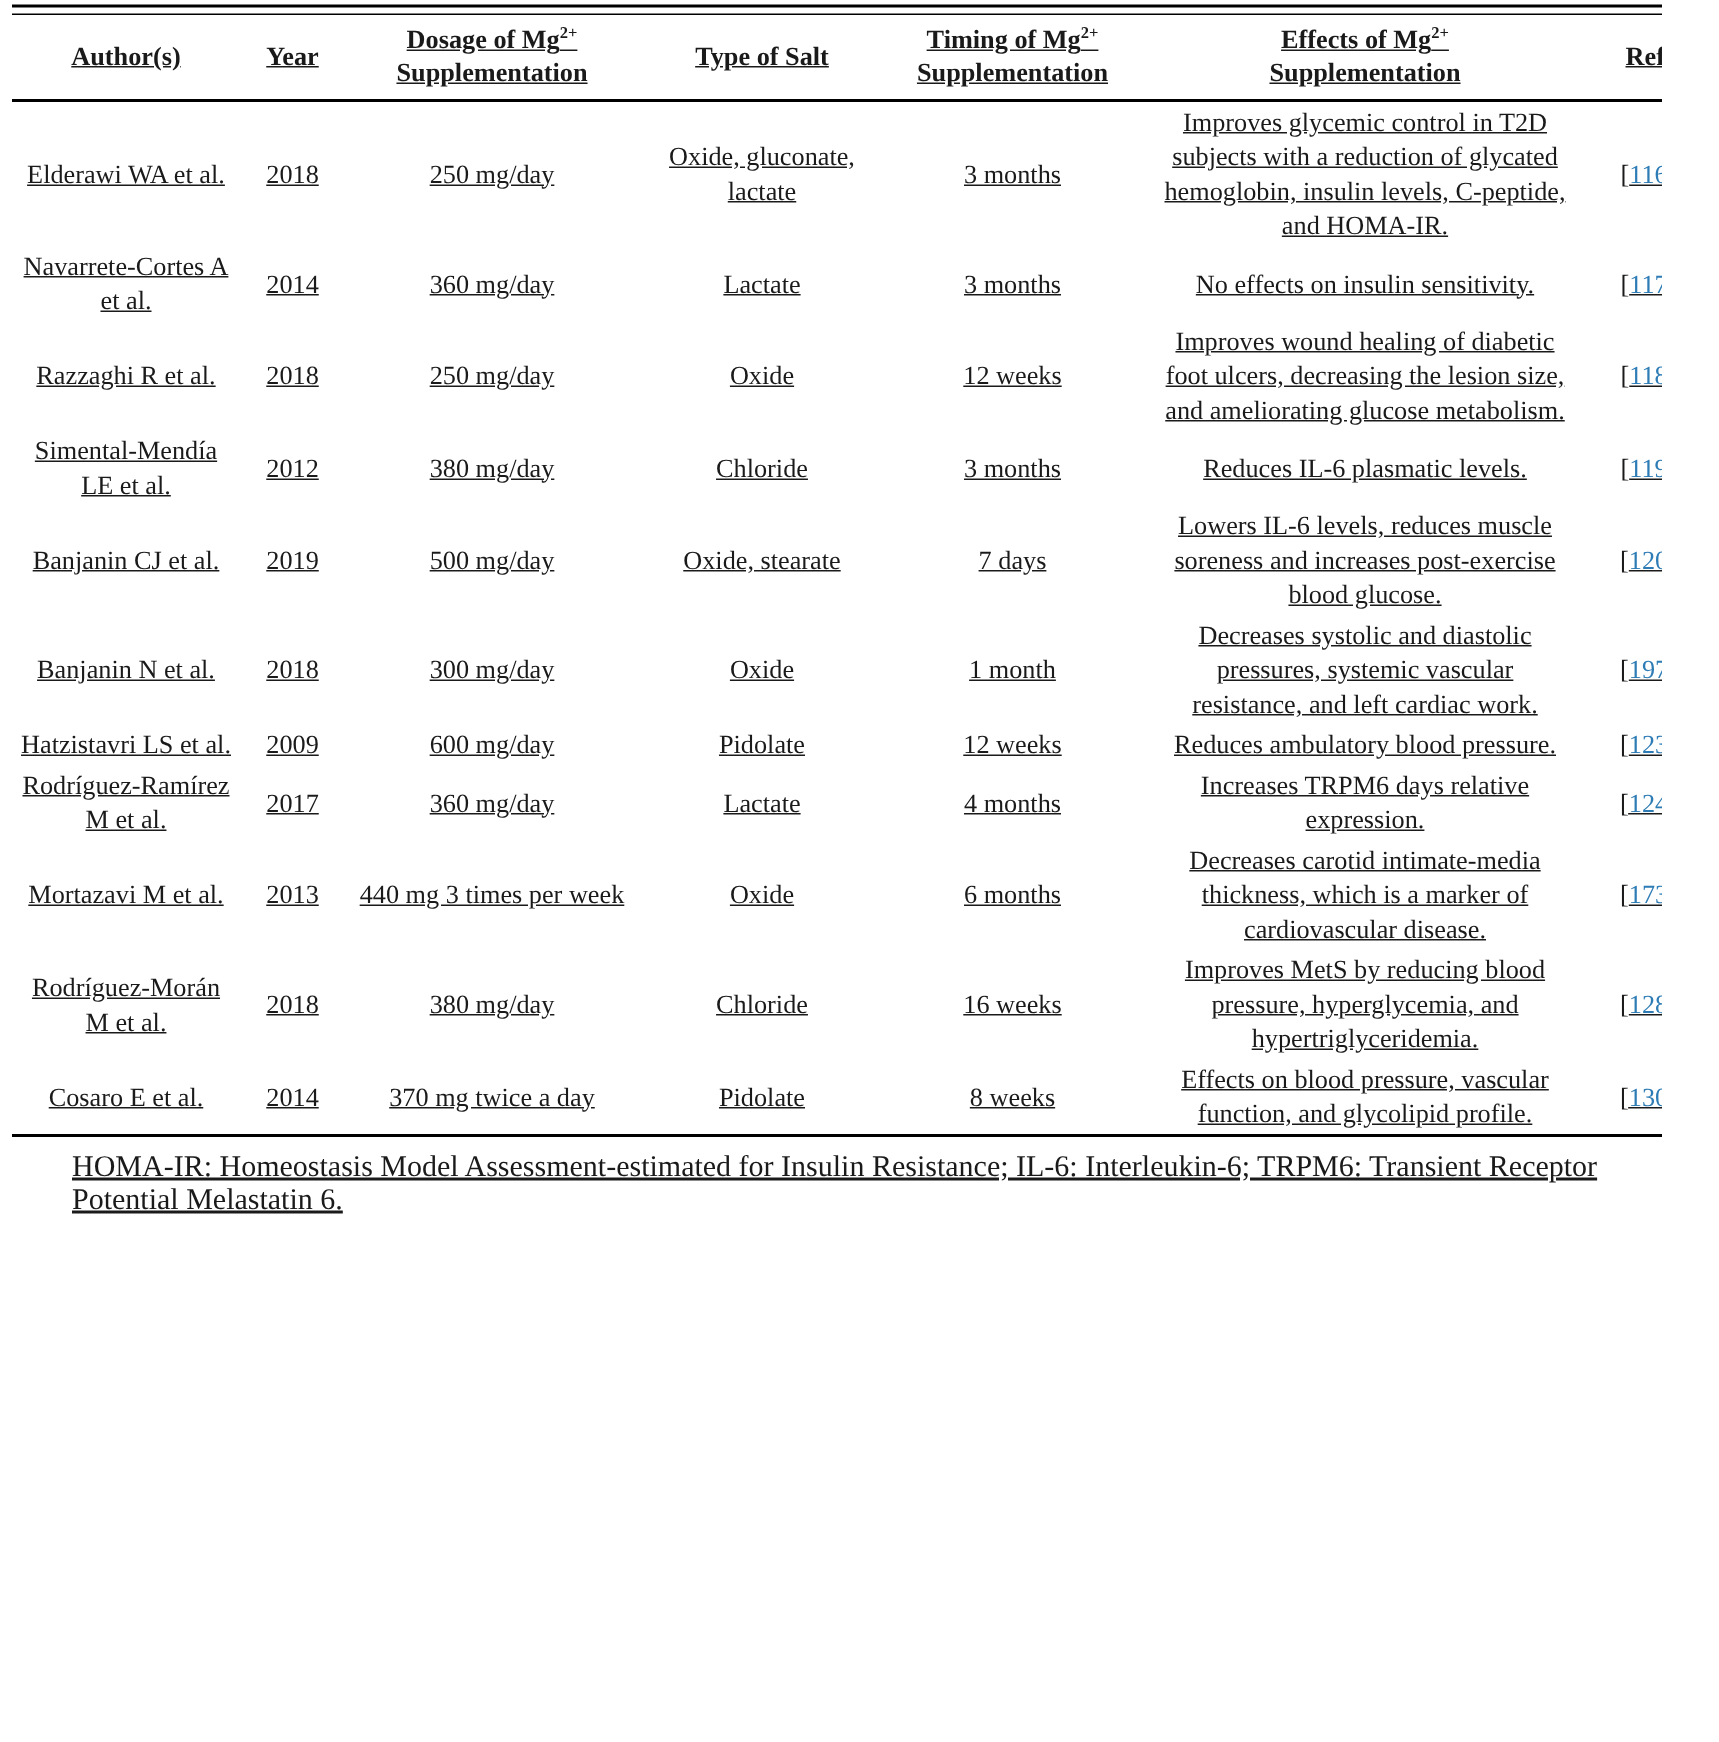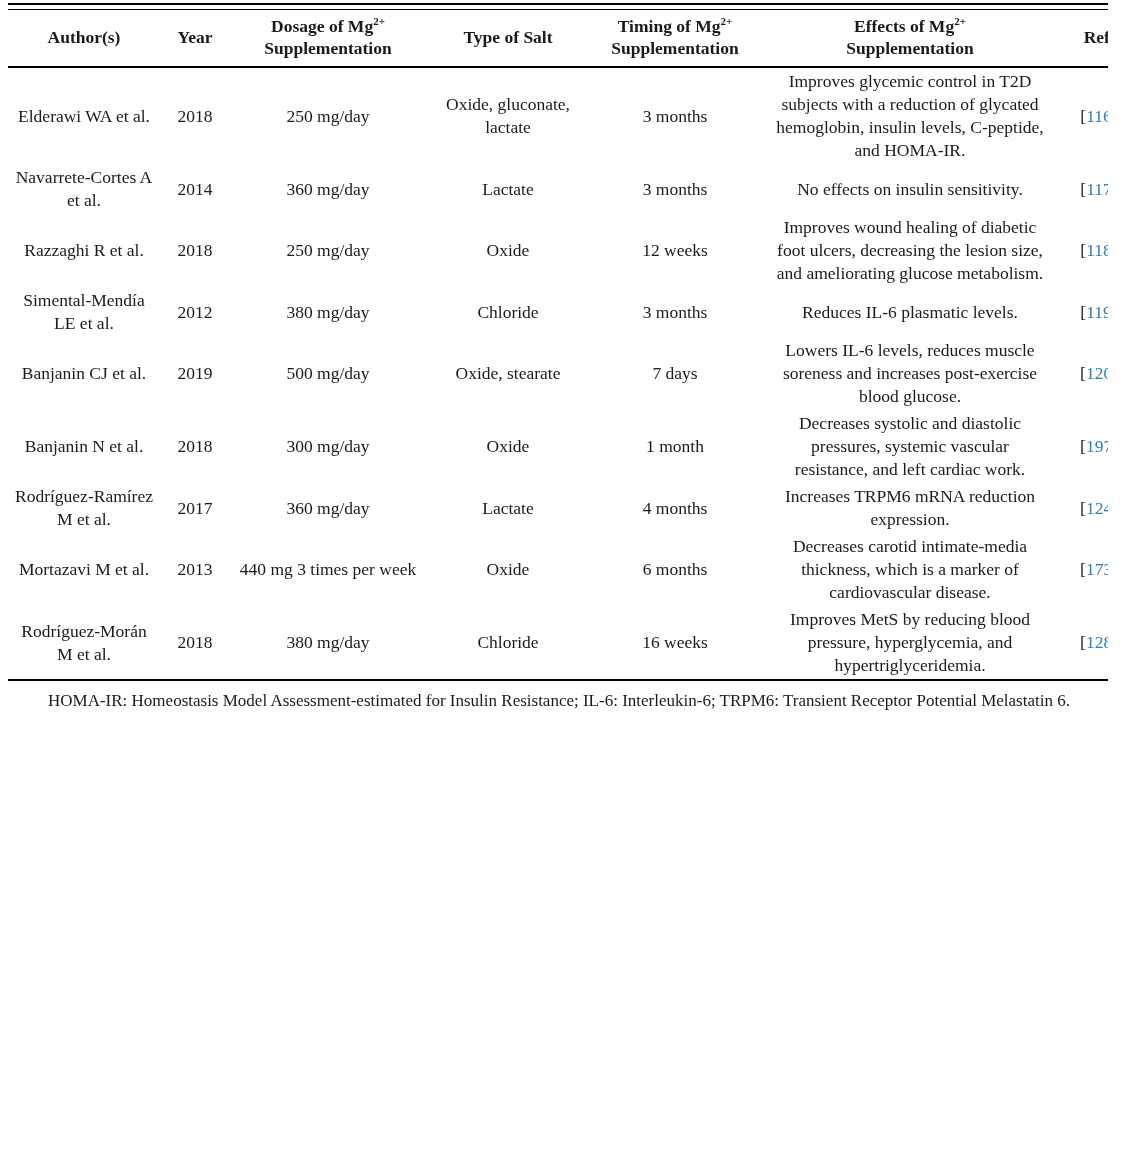--- a/index.html
+++ b/index.html
@@ -6,20 +6,21 @@
   .page {
     position: relative;
     width: 1108px;
     height: 1161px;
     box-sizing: border-box;
     background: #ffffff;
     font-family: "Liberation Serif", serif;
     color: #1a1a1a;
     padding: 3px 8px 0 8px;
     overflow: hidden;
+    text-decoration: underline;
   }
   .rule-top-outer { height: 2px; background: #000; width: 1130px; }
   .rule-top-inner { height: 1px; background: #000; width: 1130px; margin-top: 4px; }
 
   table.data-table {
     border-collapse: collapse;
     table-layout: fixed;
     width: 1130px;
   }
   .col-authors { width: 152px; }
@@ -49,21 +50,21 @@
     padding: 2px 6px;
   }
   tbody td.effects-cell { padding-left: 16px; padding-right: 16px; }
   tbody tr:last-child td { border-bottom: 2px solid #000; }
 
   .ref-link { color: var(--ref-color, #2d7cb5); cursor: pointer; text-decoration: none; }
 
   .footnote {
     margin: 9px 0 0 40px;
     width: 1058px;
-    font-size: 17px;
+    font-size: 20px;
     line-height: 22px;
     text-align: left;
     color: #1a1a1a;
   }
 </style>
 </head>
 <body>
 
 <div class="page">
   <div class="rule-top-outer"></div>
@@ -139,43 +140,61 @@
         <tr>
           <td>Banjanin N et al.</td>
           <td>2018</td>
           <td>300 mg/day</td>
           <td>Oxide</td>
           <td>1 month</td>
           <td class="effects-cell">Decreases systolic and diastolic pressures, systemic vascular resistance, and left cardiac work.</td>
           <td>[<span class="ref-link">197</span>]</td>
         </tr>
         <tr>
+          <td>Hatzistavri LS et al.</td>
+          <td>2009</td>
+          <td>600 mg/day</td>
+          <td>Pidolate</td>
+          <td>12 weeks</td>
+          <td class="effects-cell">Reduces ambulatory blood pressure.</td>
+          <td>[<span class="ref-link">123</span>]</td>
+        </tr>
+        <tr>
           <td>Rodríguez-Ramírez M et al.</td>
           <td>2017</td>
           <td>360 mg/day</td>
           <td>Lactate</td>
           <td>4 months</td>
-          <td class="effects-cell">Increases TRPM6 mRNA reduction expression.</td>
+          <td class="effects-cell">Increases TRPM6 days relative expression.</td>
           <td>[<span class="ref-link">124</span>]</td>
         </tr>
         <tr>
           <td>Mortazavi M et al.</td>
           <td>2013</td>
           <td>440 mg 3 times per week</td>
           <td>Oxide</td>
           <td>6 months</td>
           <td class="effects-cell">Decreases carotid intimate-media thickness, which is a marker of cardiovascular disease.</td>
           <td>[<span class="ref-link">173</span>]</td>
         </tr>
         <tr>
           <td>Rodríguez-Morán M et al.</td>
           <td>2018</td>
           <td>380 mg/day</td>
           <td>Chloride</td>
           <td>16 weeks</td>
           <td class="effects-cell">Improves MetS by reducing blood pressure, hyperglycemia, and hypertriglyceridemia.</td>
           <td>[<span class="ref-link">128</span>]</td>
         </tr>
+        <tr>
+          <td>Cosaro E et al.</td>
+          <td>2014</td>
+          <td>370 mg twice a day</td>
+          <td>Pidolate</td>
+          <td>8 weeks</td>
+          <td class="effects-cell">Effects on blood pressure, vascular function, and glycolipid profile.</td>
+          <td>[<span class="ref-link">130</span>]</td>
+        </tr>
       </tbody>
   </table>
 
   <div class="footnote">HOMA-IR: Homeostasis Model Assessment-estimated for Insulin Resistance; IL-6: Interleukin-6; TRPM6: Transient Receptor Potential Melastatin 6.</div>
 </div>
 
 </body></html>

